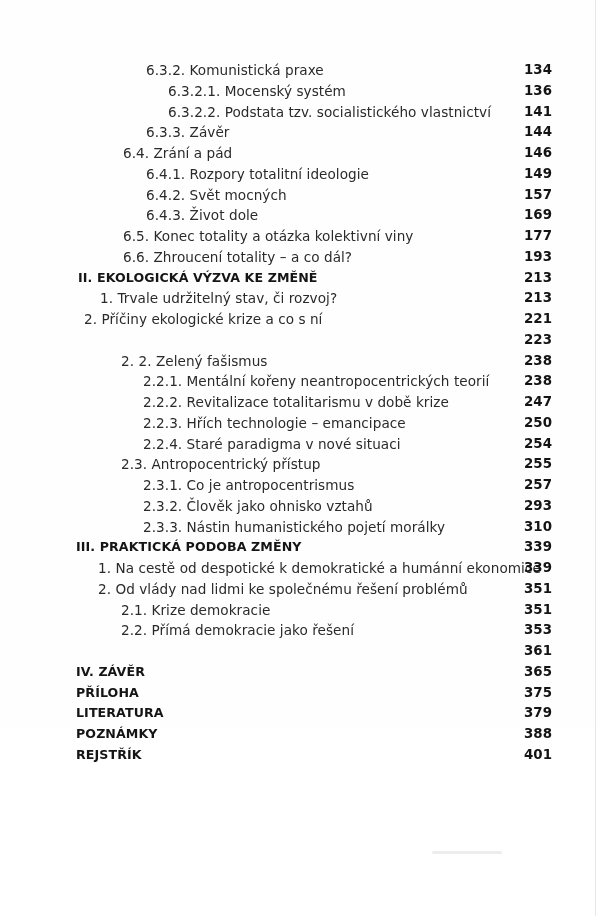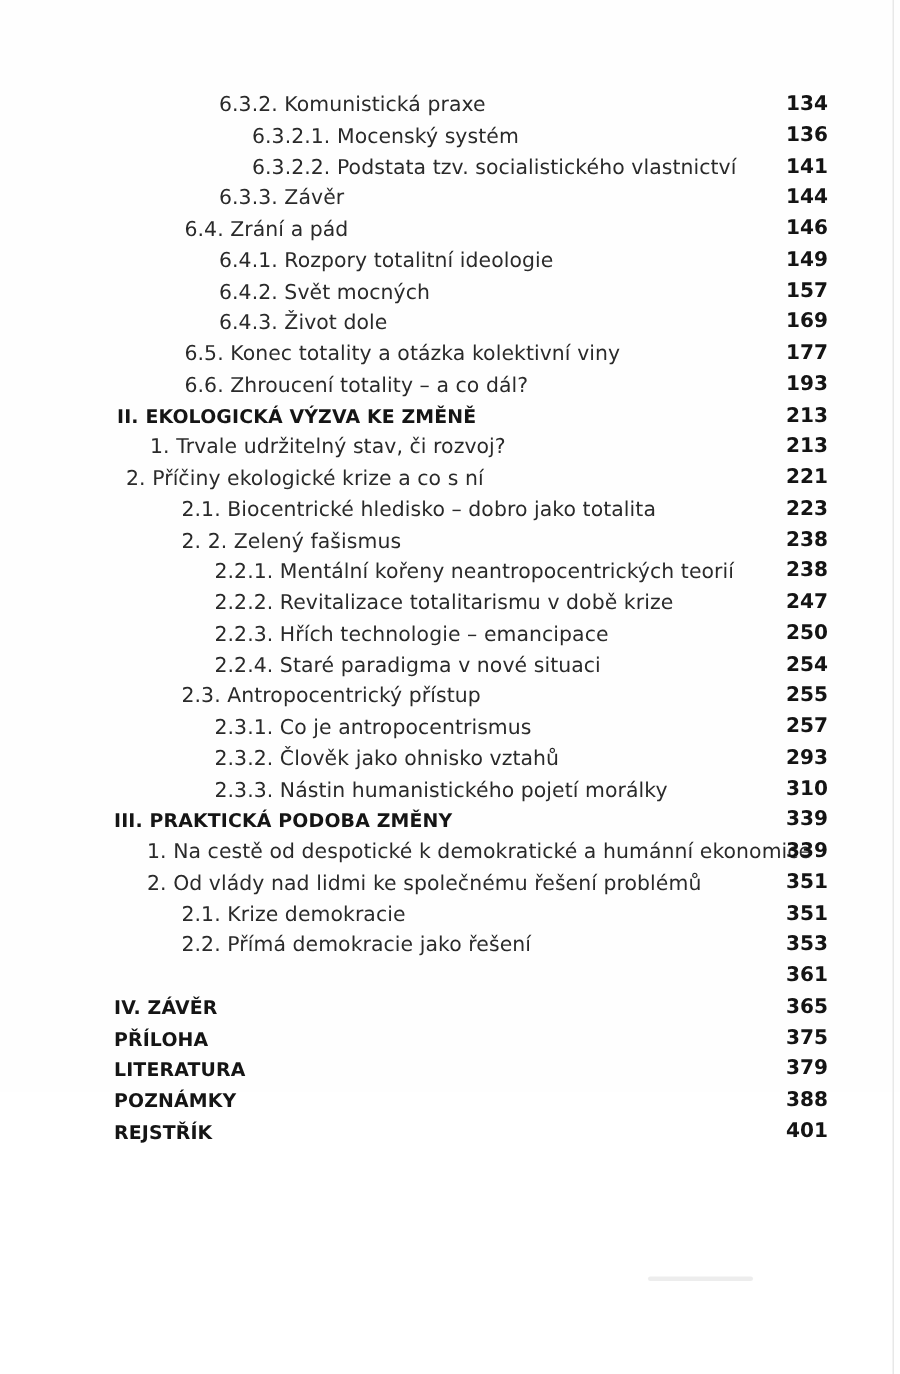--- a/index.html
+++ b/index.html
@@ -122,21 +122,20 @@
       </div>
       <div class="row lvl1" style="top: 228.25px;">
         <span class="title" style="left: 100px;">1. Trvale udržitelný stav, či rozvoj?</span>
         <span class="page-num">213</span>
       </div>
       <div class="row lvl1" style="top: 249px;">
         <span class="title" style="left: 84px;">2. Příčiny ekologické krize a co s ní</span>
         <span class="page-num">221</span>
       </div>
       <div class="row lvl2" style="top: 269.75px;">
-        <span class="title" style="left: 121px;">2.1. Biocentrické hledisko – dobro jako totalita</span>
         <span class="page-num">223</span>
       </div>
       <div class="row lvl2" style="top: 290.5px;">
         <span class="title" style="left: 121px;">2. 2. Zelený fašismus</span>
         <span class="page-num">238</span>
       </div>
       <div class="row lvl3" style="top: 311.25px;">
         <span class="title" style="left: 143px; text-align: center;">2.2.1. Mentální kořeny neantropocentrických teorií</span>
         <span class="page-num">238</span>
       </div>

